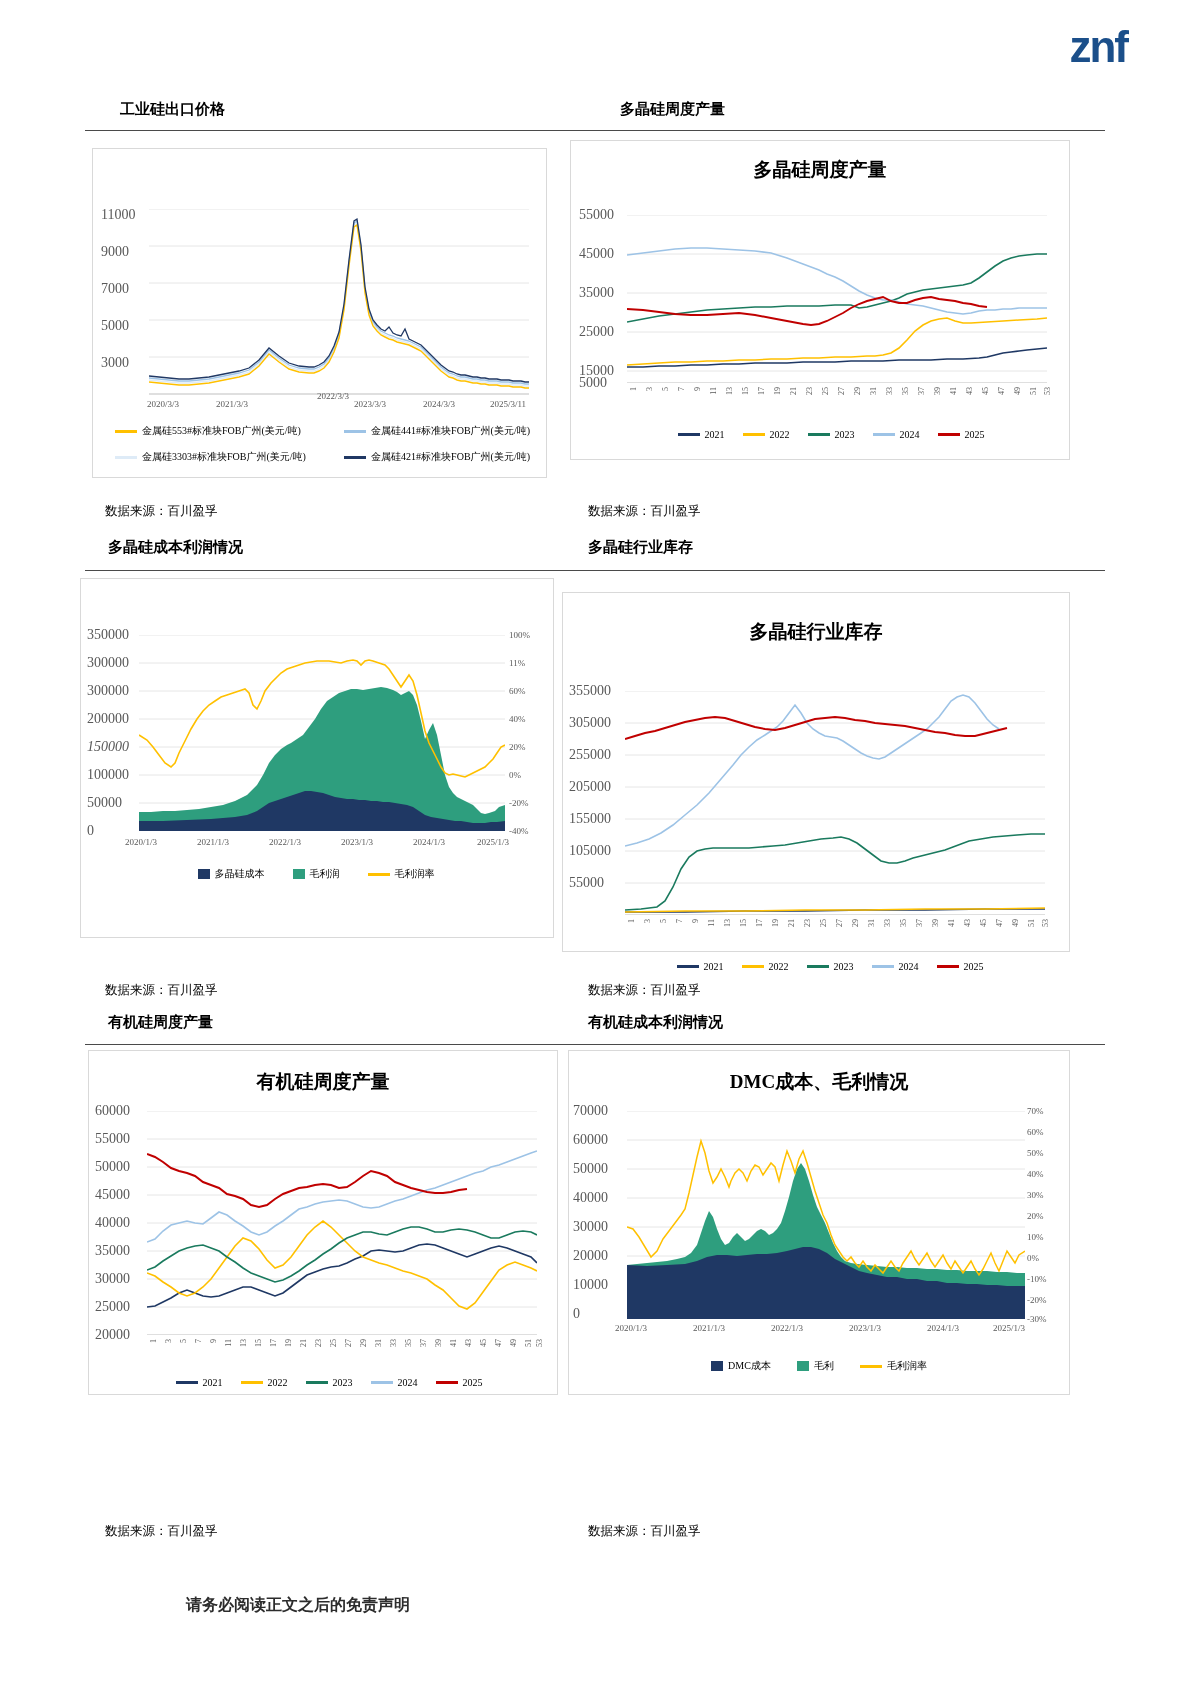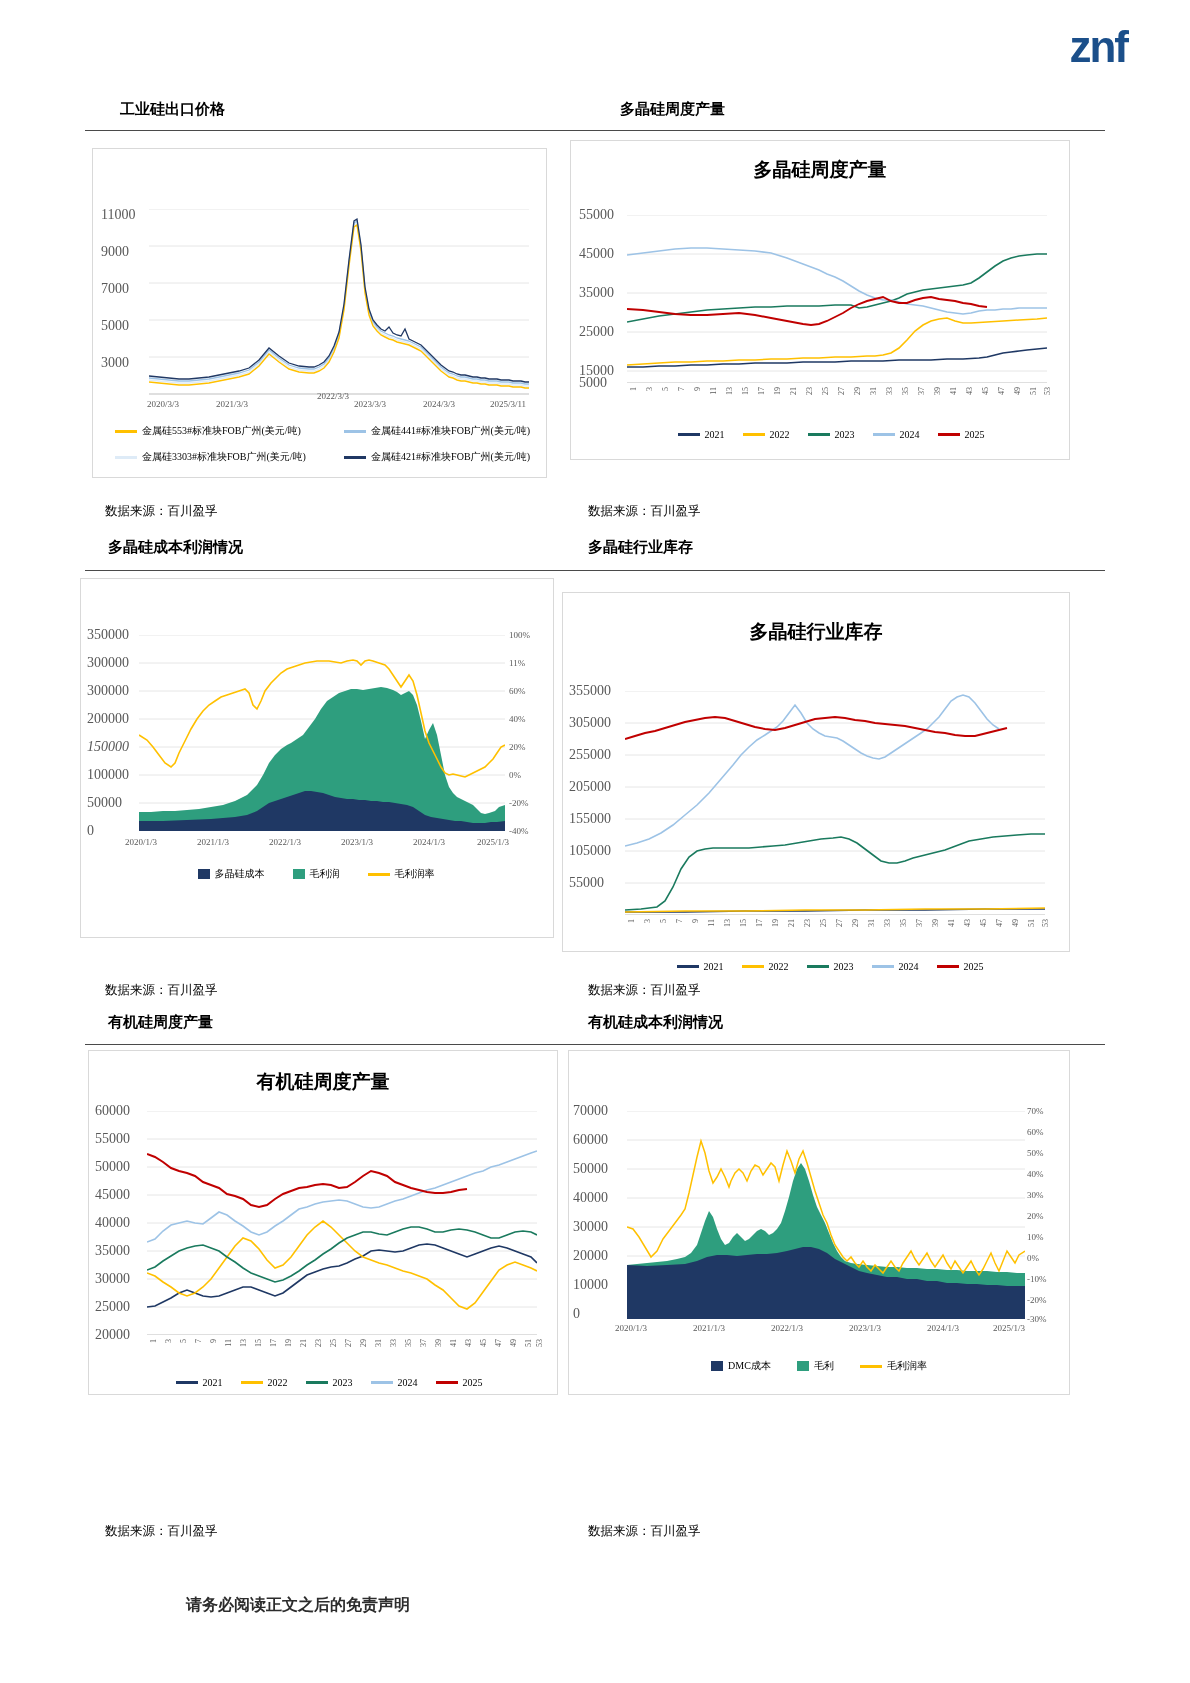--- a/index.html
+++ b/index.html
@@ -459,20 +459,21 @@
           <span>2024</span>
         </div>
       <div class="lg">
           <i style="background:#c00000;"></i>
           <span>2025</span>
         </div>
     </div>
   </div>
 
   <div class="frame" style="left:568px; top:1050px; width:502px; height:345px;">
+    <div class="ch-title" style="margin-top:18px; font-size:19px;">DMC成本、毛利情况</div>
 
     <div class="ylab" style="top:60px;  width:48px; left:4px;">70000</div>
     <div class="ylab" style="top:89px;  width:48px; left:4px;">60000</div>
     <div class="ylab" style="top:118px; width:48px; left:4px;">50000</div>
     <div class="ylab" style="top:147px; width:48px; left:4px;">40000</div>
     <div class="ylab" style="top:176px; width:48px; left:4px;">30000</div>
     <div class="ylab" style="top:205px; width:48px; left:4px;">20000</div>
     <div class="ylab" style="top:234px; width:48px; left:4px;">10000</div>
     <div class="ylab" style="top:263px; width:48px; left:4px;">0</div>
 

